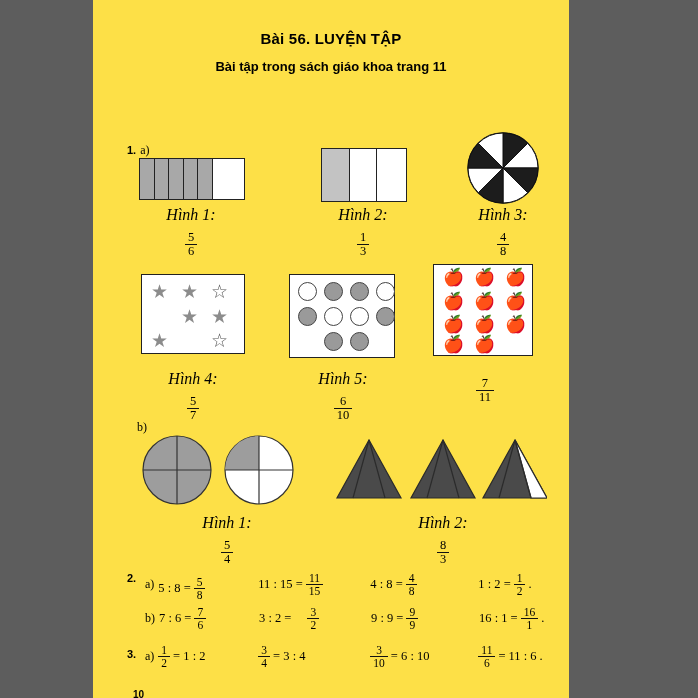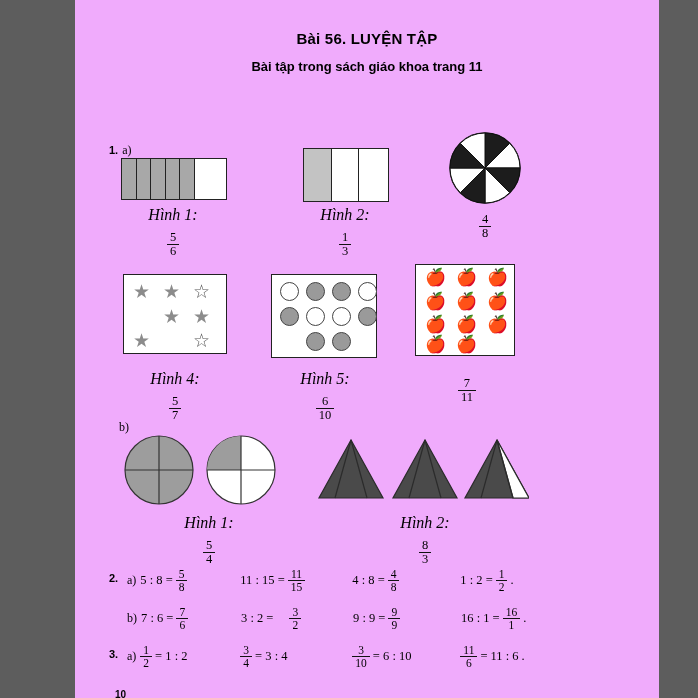--- a/index.html
+++ b/index.html
@@ -3,22 +3,22 @@
 <meta charset="utf-8">
 <style>
   html,body{margin:0;padding:0;}
   body{
     width:698px;height:698px;
     background:#5d5d5d;
     font-family:"Liberation Serif", serif;
     overflow:hidden;
   }
   .page{
-    position:absolute;left:75px;top:0;width:584px;height:698px;
-    background:#f0abfc;
+    position:absolute;left:93px;top:0;width:476px;height:698px;
+    background:#fde047;
   }
   .sheet{
     position:relative;width:100%;height:100%;
   }
   .title{
     text-align:center;
     font-family:"Liberation Sans", sans-serif;
     font-weight:bold;
     font-size:15px;
     margin-top:30px;
@@ -142,20 +142,21 @@
           <path d="M36 36 L71 36 A35 35 0 0 1 60.7 60.7 Z" fill="#1c1c1c"></path>
           <path d="M36 36 L60.7 60.7 A35 35 0 0 1 36 71 Z" fill="#ffffff"></path>
           <path d="M36 36 L36 71 A35 35 0 0 1 11.3 60.7 Z" fill="#1c1c1c"></path>
           <path d="M36 36 L11.3 60.7 A35 35 0 0 1 1 36 Z" fill="#ffffff"></path>
           <path d="M36 36 L1 36 A35 35 0 0 1 11.3 11.3 Z" fill="#1c1c1c"></path>
           <path d="M36 36 L11.3 11.3 A35 35 0 0 1 36 1 Z" fill="#ffffff"></path>
         </g>
       </svg>
     </div>
     <div style="position:absolute;left:338px;top:176px;width:144px;">
+      <div class="caption">Hình 3:</div>
       <div style="text-align:center;margin-top:7px;">
         <span class="frac">
           <span class="num">4</span>
           <span class="den">8</span>
         </span>
       </div>
     </div>
 
     <div class="sqbox" style="position:absolute;left:48px;top:244px;width:104px;height:80px;">
       <span class="star full" style="position:absolute;left:9px;top:7px;">★</span>
@@ -283,21 +284,21 @@
           <span class="den">3</span>
         </span>
       </div>
     </div>
 
     <div style="position:absolute;left:34px;top:538px;">
       <span class="numbering">2.</span>
     </div>
     <div class="eqrow" style="position:absolute;left:52px;top:538px;width:440px;">
       <span style="font-size:12px;margin-right:4px;">a)</span>
-      <span class="eqcell" style="width:100px;">
+      <span class="eqcell" style="width:100px;margin-top:8px;">
         <span class="eqline">5 : 8 =</span>
         <span class="frac sm">
           <span class="num">5</span>
           <span class="den">8</span>
         </span>
       </span>
       <span class="eqcell" style="width:112px;">
         <span class="eqline">11 : 15 =</span>
         <span class="frac sm">
           <span class="num">11</span>

